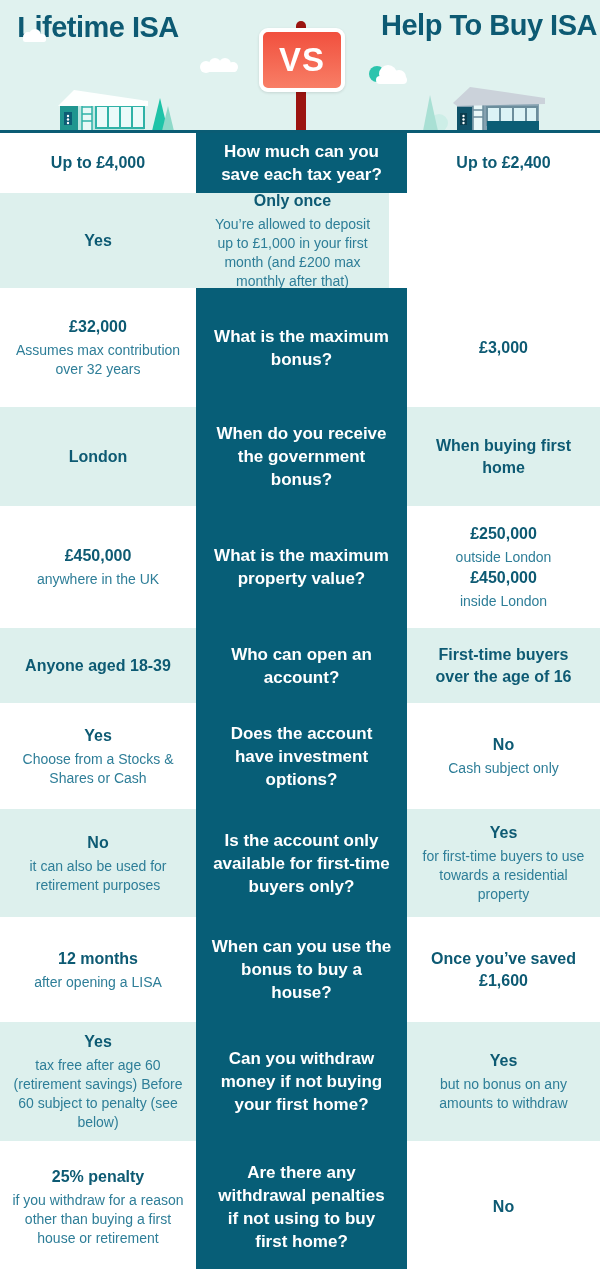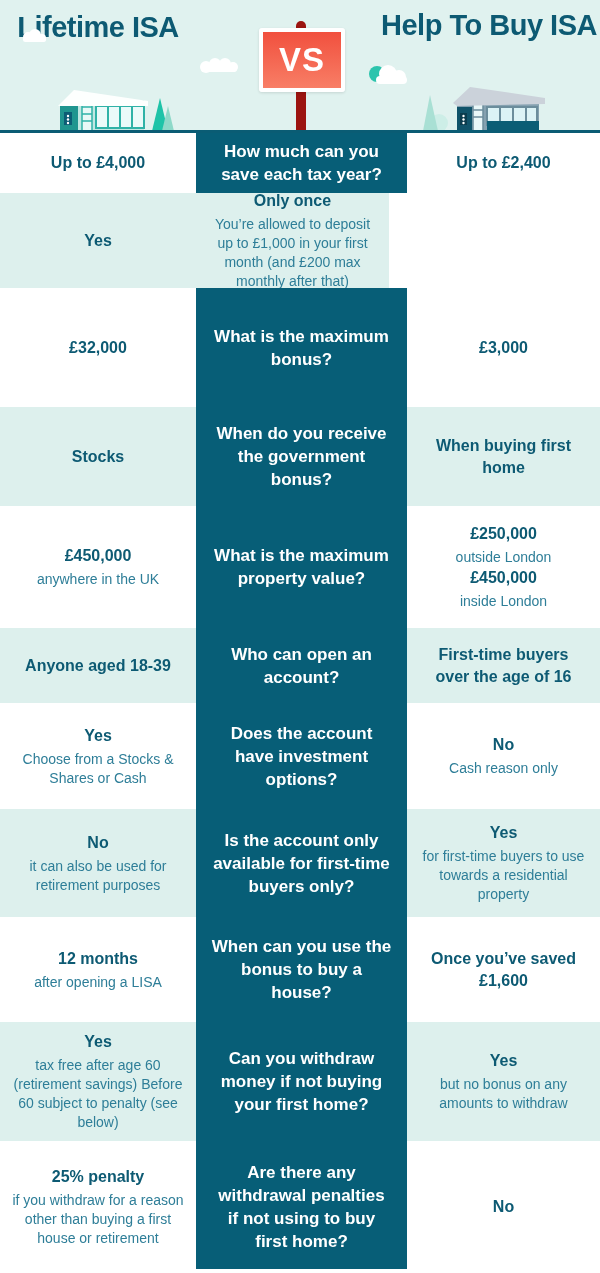--- a/index.html
+++ b/index.html
@@ -7,21 +7,21 @@
   .poster{width:600px;height:1273px;position:relative;overflow:hidden;background:#fff;}
 
   
   .header{position:relative;height:130px;background:#e0f2ef;border-bottom:3px solid #0a5c74;overflow:hidden;}
   .title{position:absolute;font-weight:bold;color:#0d5a73;text-align:center;font-size:29px;line-height:35px;letter-spacing:-0.5px;}
   .title.left{left:0;top:10px;width:196px;}
   .title.right{left:378px;top:8px;width:222px;}
 
   .sign-post{position:absolute;left:296px;top:21px;width:10px;height:109px;background:#9b1410;border-radius:5px 5px 0 0;}
   .vs-sign{position:absolute;left:259px;top:28px;width:78px;height:56px;background:linear-gradient(180deg,#f1503e 0%,#f87e66 100%);
-    border:4px solid #fff;border-radius:3px;display:flex;align-items:center;justify-content:center;
+    border:4px solid #fff;border-radius:9px;display:flex;align-items:center;justify-content:center;
     color:#fff;font-weight:bold;font-size:33px;letter-spacing:1px;box-shadow:0 1px 3px rgba(0,0,0,.12);}
 
   .illu{position:absolute;}
 
   
   .table{width:600px;}
   .row{display:flex;width:600px;}
   .row:nth-child(1){height:60px;}
   .row:nth-child(2){height:95px;}
   .row:nth-child(3){height:119px;}
@@ -145,32 +145,33 @@
       </div>
       <div class="cell side right">
         <div class="head">Only once</div>
         <div class="sub">You’re allowed to deposit up to £1,000 in your first month (and £200 max monthly after that)</div>
       </div>
     </div>
 
     <div class="row">
       <div class="cell side left">
         <div class="head">£32,000</div>
+        <div class="sub">Assumes max contribution over 32 years</div>
       </div>
       <div class="cell mid">
         <div class="q">What is the maximum bonus?</div>
       </div>
       <div class="cell side right">
         <div class="head">£3,000</div>
       </div>
     </div>
 
     <div class="row">
       <div class="cell side left">
-        <div class="head">Stocks</div>
+        <div class="head">London</div>
       </div>
       <div class="cell mid">
         <div class="q">When do you receive the government bonus?</div>
       </div>
       <div class="cell side right">
         <div class="head">When buying first home</div>
       </div>
     </div>
 
     <div class="row">
@@ -204,21 +205,21 @@
     <div class="row">
       <div class="cell side left">
         <div class="head">Yes</div>
         <div class="sub">Choose from a Stocks &amp; Shares or Cash</div>
       </div>
       <div class="cell mid">
         <div class="q">Does the account have investment options?</div>
       </div>
       <div class="cell side right">
         <div class="head">No</div>
-        <div class="sub">Cash reason only</div>
+        <div class="sub">Cash subject only</div>
       </div>
     </div>
 
     <div class="row">
       <div class="cell side left">
         <div class="head">No</div>
         <div class="sub">it can also be used for retirement purposes</div>
       </div>
       <div class="cell mid">
         <div class="q">Is the account only available for first-time buyers only?</div>

